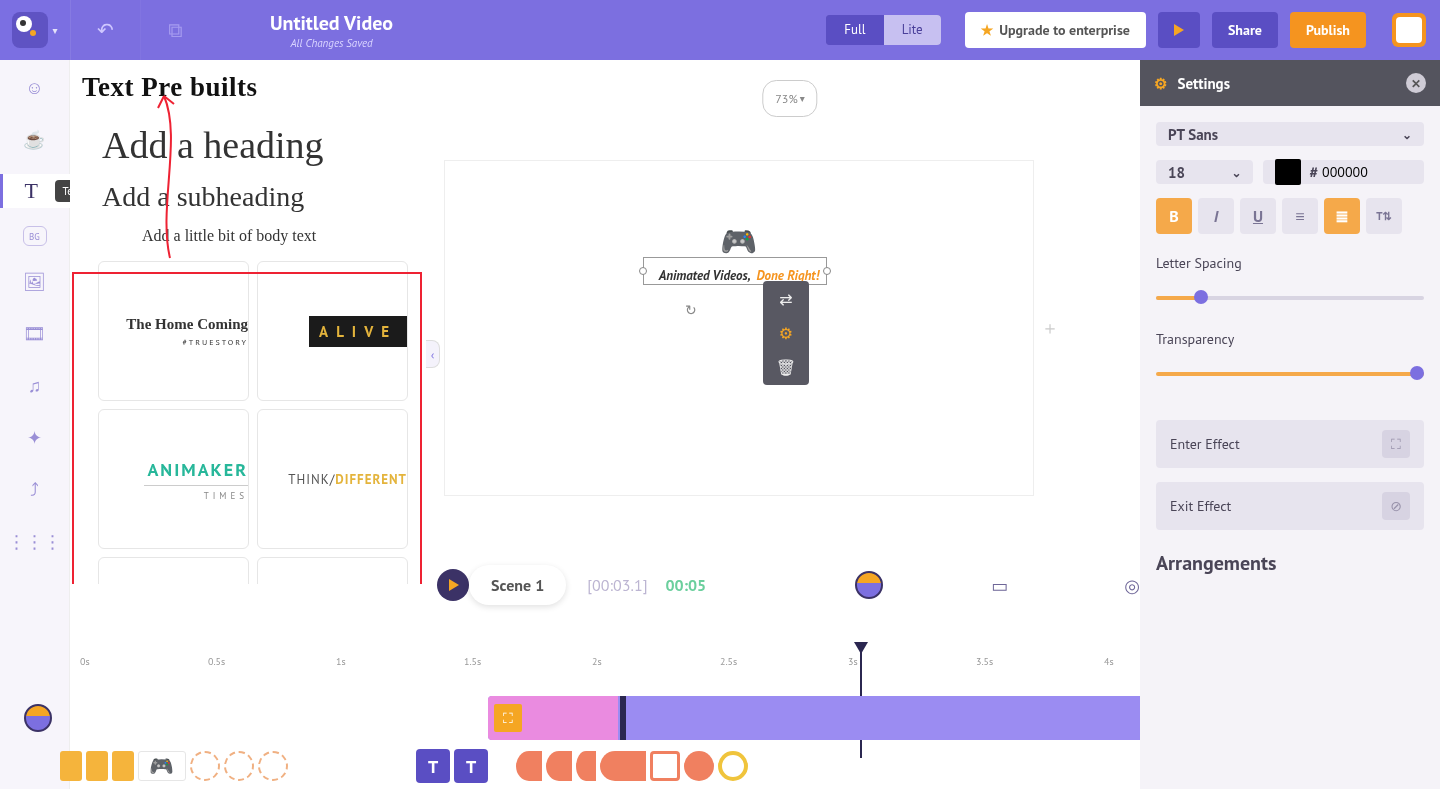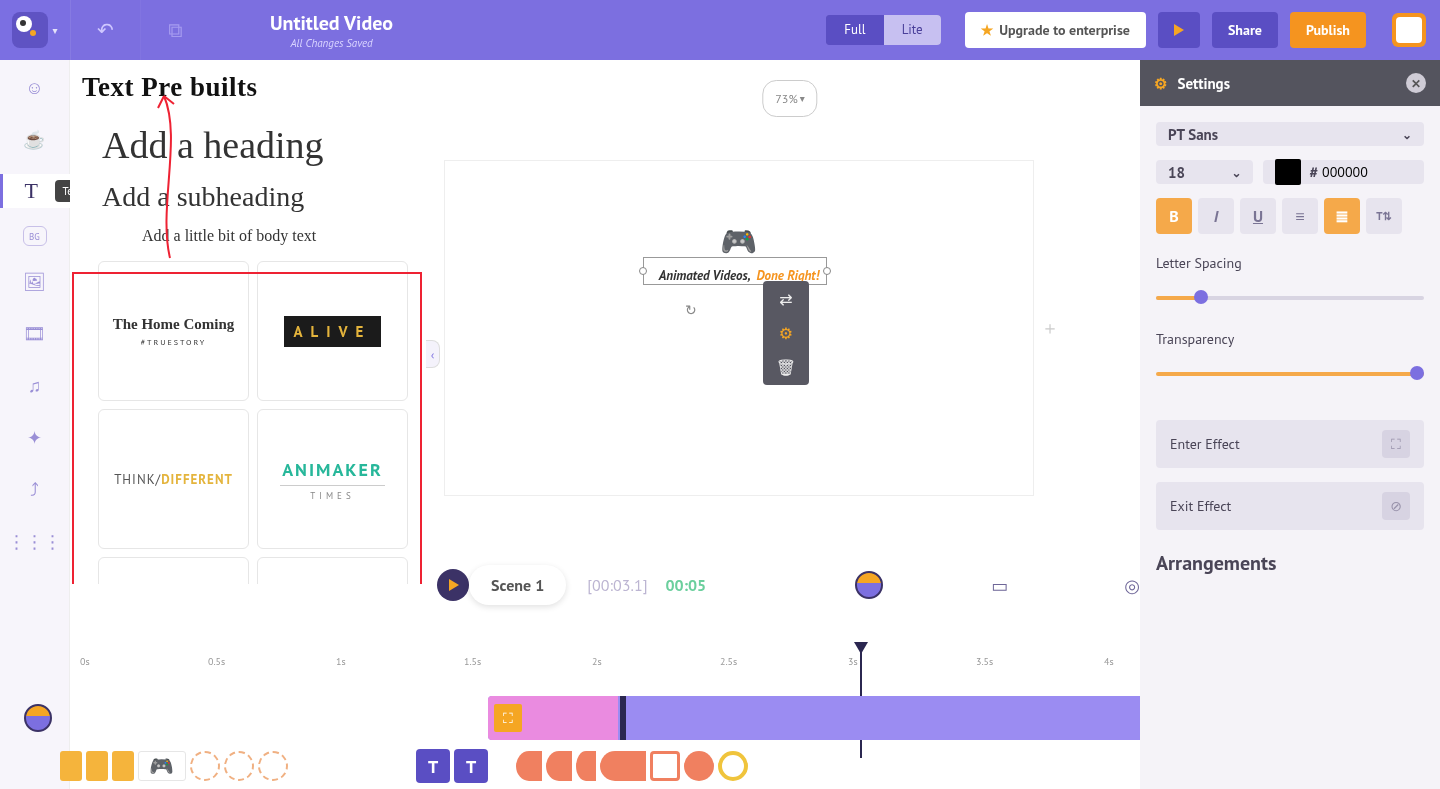--- a/index.html
+++ b/index.html
@@ -38,21 +38,21 @@
   .rail-item.active { background:#fff; color:#3b3266; border-left:3px solid #7c6fe0; width:70px; justify-content:flex-start; padding-left:22px; border-radius:0; position:relative;}
   .rail-tooltip { position:absolute; left:52px; background:#444; color:#fff; font-size:11px; padding:4px 8px; border-radius:4px; white-space:nowrap; }
 
   
   .library { position:absolute; left:70px; top:60px; width:360px; bottom:205px; background:#fff; overflow:hidden; padding:12px 16px 0 8px;}
   .lib-title { font-size:27px; font-weight:700; font-family:Georgia,serif; color:#111; margin-left:4px; margin-bottom:16px; letter-spacing:.5px;}
   .txt-h { font-family:Georgia,serif; font-size:38px; padding:4px 12px 10px 24px; cursor:pointer;}
   .txt-sh { font-family:Georgia,serif; font-size:28px; padding:4px 12px 10px 24px; cursor:pointer;}
   .txt-b { font-family:Georgia,serif; font-size:16px; padding:4px 12px 12px 64px; cursor:pointer;}
   .pre-grid { display:grid; grid-template-columns:1fr 1fr; gap:8px; padding:4px 6px 0 20px;}
-  .pre-card { height:140px; border:1px solid #e6e6e6; border-radius:6px; display:flex; align-items:center; justify-content:center; flex-direction:column; font-size:12px; position:relative; cursor:pointer; background:#fff;}
+  .pre-card { height:140px; border:1px solid #e6e6e6; border-radius:6px; display:flex; align-items:flex-end; justify-content:center; flex-direction:column; font-size:12px; position:relative; cursor:pointer; background:#fff;}
   .pc1 .t1{font-family:Georgia,serif; font-weight:700; font-size:15px;}
   .pc1 .t2{font-size:8px; letter-spacing:2px; margin-top:4px;}
   .pc2 .bar{background:#1b1b1b; color:#e4b43c; letter-spacing:8px; font-weight:700; padding:6px 10px; font-size:15px;}
   .pc3 .t1{font-size:13px; letter-spacing:1px; color:#555;}
   .pc3 .t1 b{color:#e4b43c; font-weight:600;}
   .pc4 .t1{font-size:18px; letter-spacing:2px; color:#27b79a; font-weight:600;}
   .pc4 hr{width:70%; border:none; border-top:1px solid #ccc; margin:4px 0;}
   .pc4 .t2{font-size:9px; letter-spacing:4px; color:#888;}
   .pc5 { overflow:hidden; }
   .anno-box{position:absolute; border:2px solid #e23; pointer-events:none;}
@@ -203,27 +203,27 @@
   <div class="txt-b">Add a little bit of body text</div>
 
   <div class="pre-grid">
     <div class="pre-card pc1">
       <div class="t1">The Home Coming</div>
       <div class="t2">#TRUESTORY</div>
     </div>
     <div class="pre-card pc2">
       <div class="bar">ALIVE</div>
     </div>
-    <div class="pre-card pc3">
-      <div class="t1"><span>THINK/</span><b>DIFFERENT</b></div>
-    </div>
     <div class="pre-card pc4">
       <div class="t1">ANIMAKER</div>
       <hr>
       <div class="t2">TIMES</div>
+    </div>
+    <div class="pre-card pc3">
+      <div class="t1"><span>THINK/</span><b>DIFFERENT</b></div>
     </div>
     <div class="pre-card pc5">
       
     </div>
     <div class="pre-card pc6">
       
     </div>
   </div>
 
   <div class="anno-box" style="left:2px; top:212px; width:350px; height:388px;"></div>

